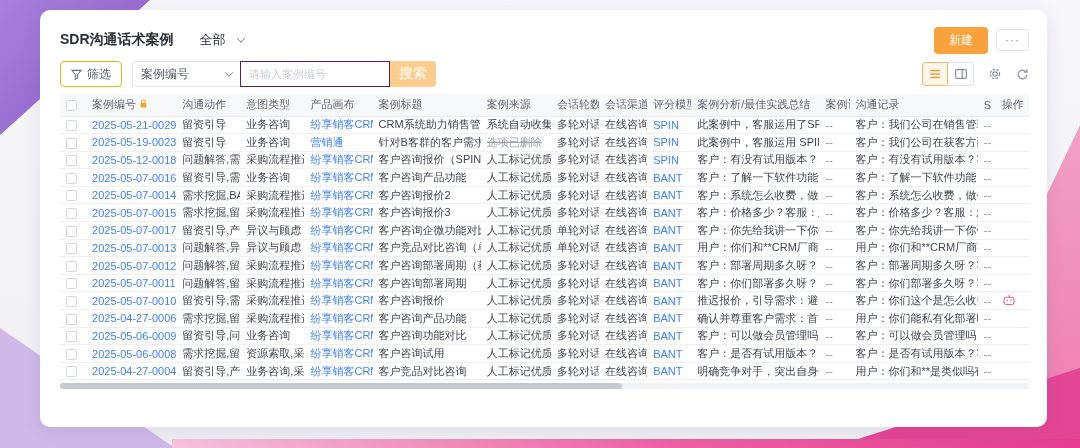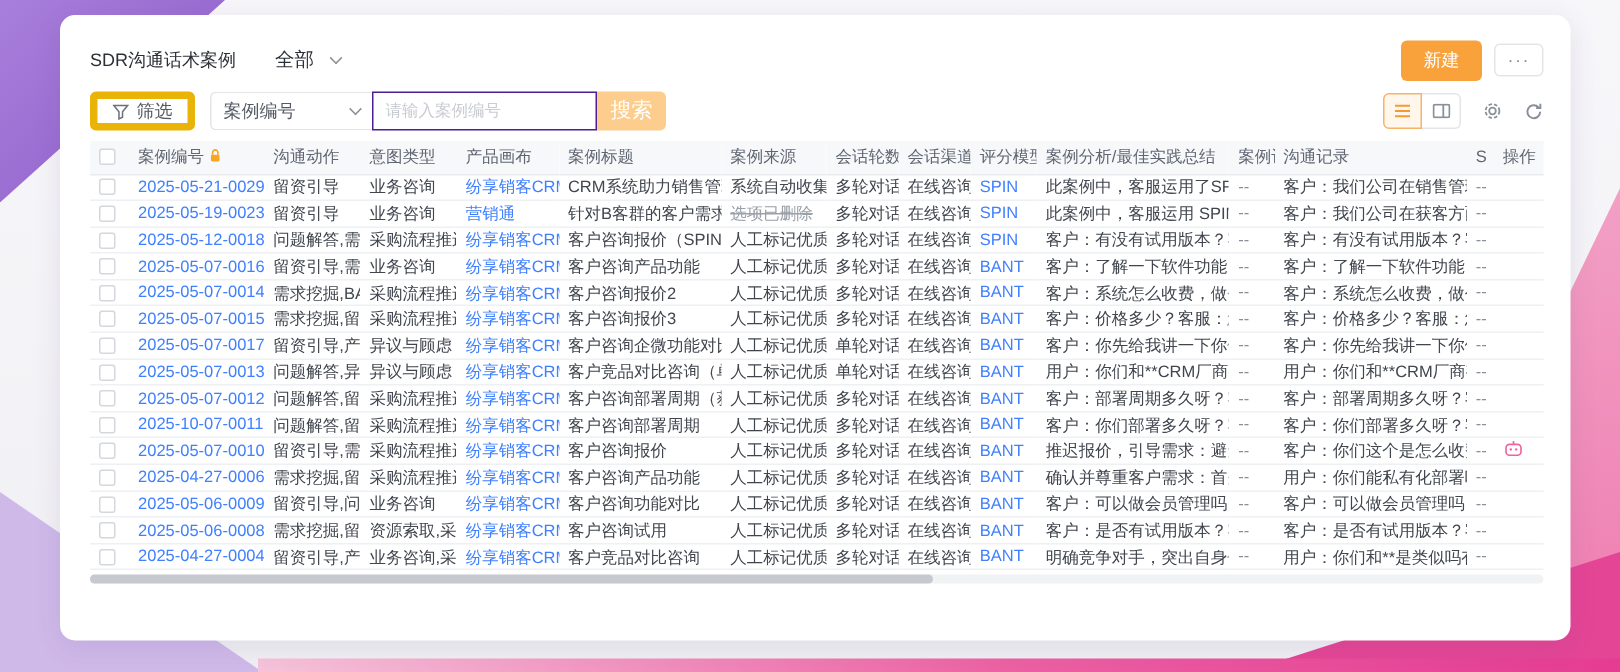--- a/index.html
+++ b/index.html
@@ -24,33 +24,33 @@
   .decor-bottom-strip { left:172px; right:0; bottom:0; height:9px;
     background:linear-gradient(90deg,#f6c3da 0%,#ec61a3 55%,#e53c92 100%); }
 
   
   .card { position:absolute; z-index:1; left:40px; top:10px; width:1007px; height:417px;
     background:#fff; border-radius:10px; box-shadow:0 4px 18px rgba(90,70,130,.12);
     padding:14px 18px 8px 20px; display:flex; flex-direction:column; }
 
   
   .card-header { display:flex; align-items:center; height:32px; }
-  .page-title { font-size:12px; font-weight:normal; color:#2b2f36; margin-right:26px; }
+  .page-title { font-size:14px; font-weight:bold; color:#2b2f36; margin-right:26px; }
   .scope { display:flex; align-items:center; gap:12px; font-size:13px; color:#2b2f36; cursor:pointer; }
   .caret { display:inline-block; width:6px; height:6px; border-right:1.4px solid #8a9099;
     border-bottom:1.4px solid #8a9099; transform:rotate(45deg) translate(-1px,-1px); }
   .spacer { flex:1; }
   .btn-new { background:#f9a23c; color:#fff; font-size:12px; border:none; border-radius:4px;
     padding:5px 15px; cursor:pointer; }
   .btn-more { margin-left:8px; background:#fff; border:1px solid #e3e5e8; border-radius:4px;
     color:#8a9099; font-size:12px; padding:4px 8px; line-height:12px; cursor:pointer; letter-spacing:1px; }
 
   
   .filter-bar { display:flex; align-items:center; height:26px; margin-top:5px; font-size:12px; }
-  .btn-filter { display:flex; align-items:center; gap:5px; border:5px solid #eab308; border-radius:4px;
+  .btn-filter { display:flex; align-items:center; gap:5px; border:1px solid #eab308; border-radius:4px;
     background:#fff; color:#555b64; padding:0 10px; height:26px; cursor:pointer; font-size:12px; }
   .search-group { display:flex; margin-left:10px; height:26px; }
   .field-select { display:flex; align-items:center; justify-content:space-between; width:108px;
     border:1px solid #e3e5e8; border-right:none; border-radius:4px 0 0 4px; padding:0 8px;
     color:#555b64; cursor:pointer; background:#fff; }
   .search-input { width:150px; border:1px solid #4c1d95; padding:0 8px; font-size:11px;
     color:#40454e; outline:none; background:#fff; }
   .search-input::placeholder { color:#c9ccd2; }
   .btn-search { background:#fccd8d; color:#fff; border:none; border-radius:0 4px 4px 0;
     padding:0 9px; font-size:14px; cursor:pointer; }
@@ -367,21 +367,21 @@
     <td>客户：部署周期多久呀？客服：您…</td>
     <td class="c-score">--</td>
     <td>客户：部署周期多久呀？客服：您好！部署周…</td>
     <td class="c-s">--</td>
     <td>
       
     </td>
   </tr>
           <tr>
     <td><span class="cb"></span></td>
-    <td><span class="link">2025-10-07-0011</span></td>
+    <td><span class="link">2025-05-07-0011</span></td>
     <td>问题解答,留资…</td>
     <td>采购流程推进…</td>
     <td><span class="link">纷享销客CRM</span></td>
     <td>客户咨询部署周期</td>
     <td>人工标记优质…</td>
     <td>多轮对话</td>
     <td>在线咨询</td>
     <td><span class="model">BANT</span></td>
     <td>客户：你们部署多久呀？客服：您…</td>
     <td class="c-score">--</td>

